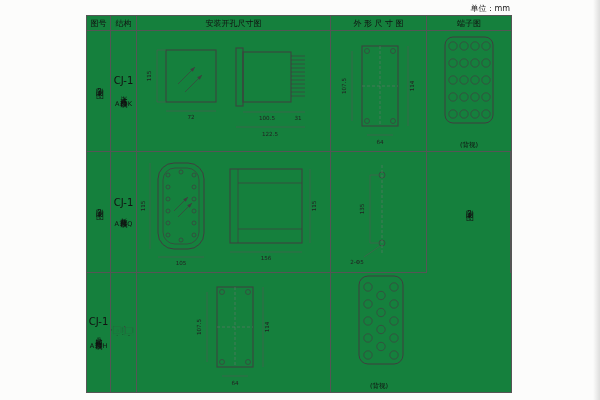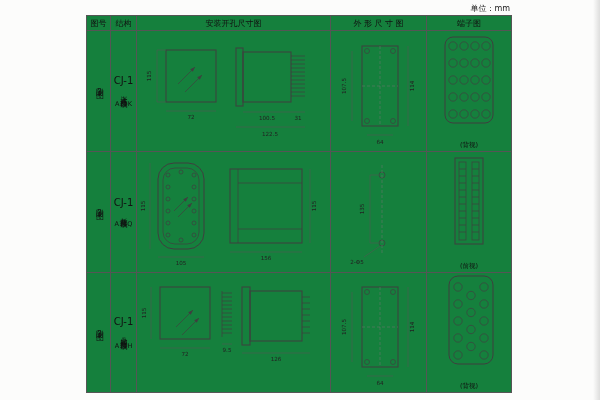--- a/index.html
+++ b/index.html
@@ -182,30 +182,20 @@
         <circle class="o2" cx="50" cy="90" r="3"></circle>
         <line class="dash" x1="50" y1="12" x2="50" y2="100"></line>
         <line class="dim" x1="38" y1="22" x2="38" y2="90"></line>
         <line class="dim" x1="38" y1="22" x2="47" y2="22"></line>
         <line class="dim" x1="38" y1="90" x2="47" y2="90"></line>
         <text class="dt" transform="rotate(-90 32 56)" x="32" y="56">135</text>
         <line class="dim" x1="48" y1="93" x2="32" y2="104"></line>
         <text class="dt" x="25" y="111">2-Φ5</text>
       </svg>
     </div>
-    <div class="cell termcell lastcol">
-      <svg width="84" height="94" viewBox="0 0 84 94">
-        <rect class="o" x="28" y="4" width="28" height="86"></rect>
-        <rect class="o2" x="32" y="8" width="7" height="78"></rect>
-        <rect class="o2" x="45" y="8" width="7" height="78"></rect>
-        <path class="o2" d="M32 15h7M32 22h7M32 29h7M32 36h7M32 43h7M32 50h7M32 57h7M32 64h7M32 71h7M32 78h7"></path>
-        <path class="o2" d="M45 15h7M45 22h7M45 29h7M45 36h7M45 43h7M45 50h7M45 57h7M45 64h7M45 71h7M45 78h7"></path>
-      </svg>
-      <span class="caption">(前视)</span>
-    </div>
 
     <div class="cell lastrow">
       <span class="fig">附图3</span>
     </div>
     <div class="cell structcell lastrow">
       <span class="model">CJ-1</span>
       <span class="vert">凸出式板后接线</span>
       <span class="code">A11H</span>
     </div>
     <div class="cell lastrow">

